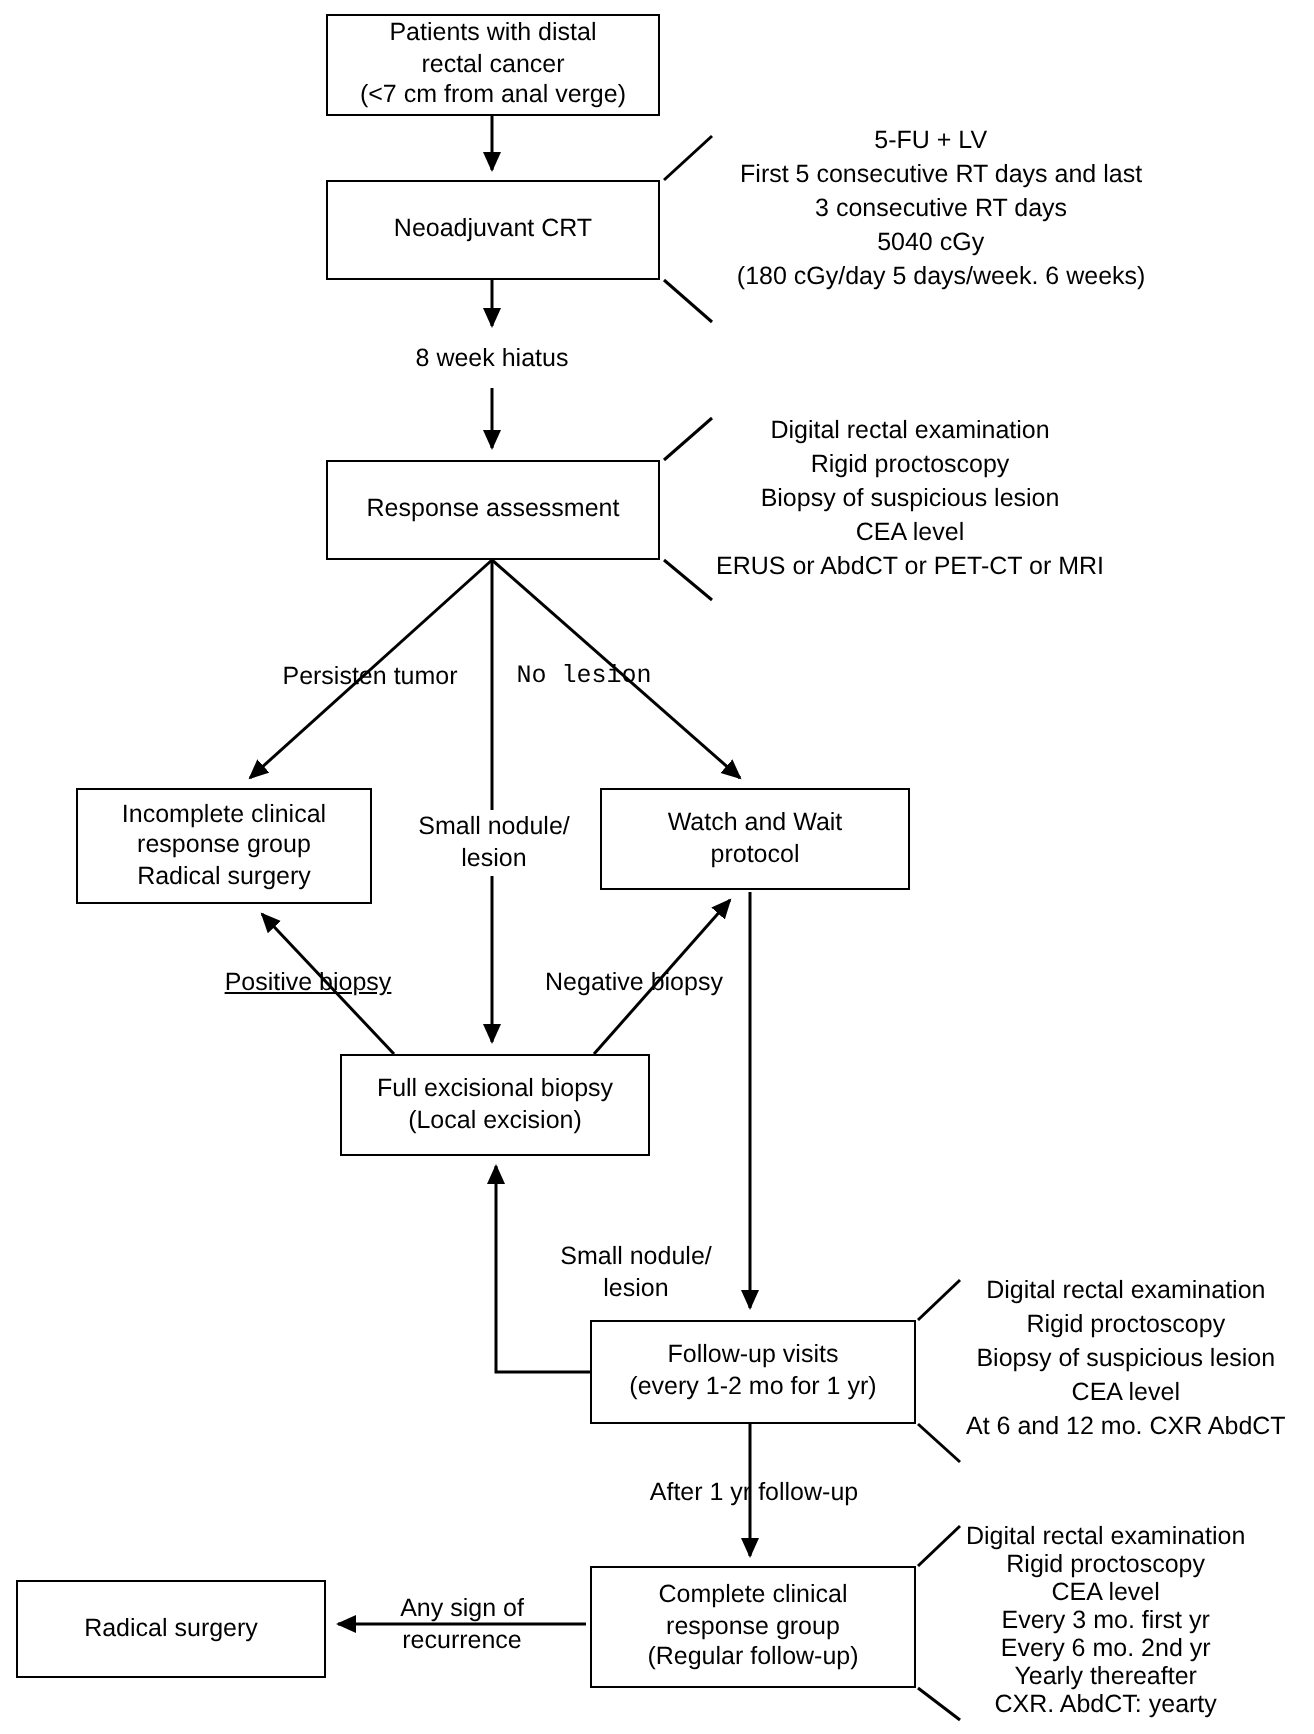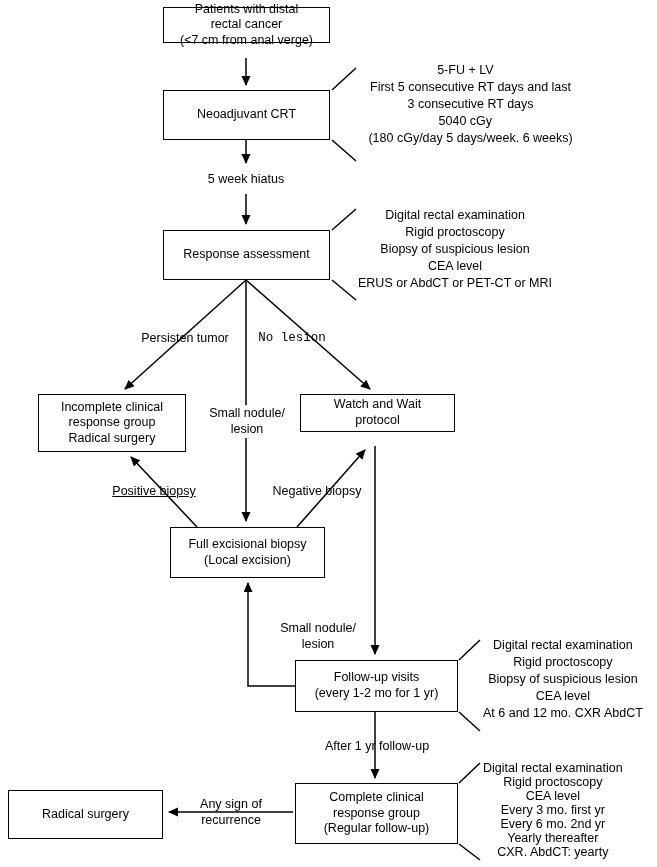--- a/index.html
+++ b/index.html
@@ -77,40 +77,40 @@
 
       <path d="M375,712 L375,778" marker-end="url(#ah)"></path>
 
       <path d="M459,783 L480,763"></path>
       <path d="M459,844 L480,860"></path>
 
       <path d="M293,812 L169,812" marker-end="url(#ah)"></path>
     </g>
   </svg>
 
-  <div class="box" style="left:163px; top:7px;  width:167px; height:36px;">Patients with distal
+  <div class="box" style="left:163px; top:7px;  width:167px; height:51px;">Patients with distal
 rectal cancer
 (&lt;7 cm from anal verge)</div>
   <div class="box" style="left:163px; top:230px; width:167px; height:50px;">Response assessment</div>
   <div class="box" style="left:163px; top:90px; width:167px; height:50px;">Neoadjuvant CRT</div>
   <div class="box" style="left:38px;  top:394px; width:148px; height:58px;">Incomplete clinical
 response group
 Radical surgery</div>
-  <div class="box" style="left:300px; top:394px; width:155px; height:38px;">Watch and Wait
+  <div class="box" style="left:300px; top:394px; width:155px; height:51px;">Watch and Wait
 protocol</div>
   <div class="box" style="left:170px; top:527px; width:155px; height:51px;">Full excisional biopsy
 (Local excision)</div>
   <div class="box" style="left:295px; top:660px; width:163px; height:52px;">Follow-up visits
 (every 1-2 mo for 1 yr)</div>
   <div class="box" style="left:295px; top:783px; width:163px; height:61px;">Complete clinical
 response group
 (Regular follow-up)</div>
   <div class="box" style="left:8px;   top:790px; width:155px; height:49px;">Radical surgery</div>
 
-  <div class="lbl" style="left:196px; top:171px; width:100px;">5 week hiatus</div>
+  <div class="lbl" style="left:196px; top:171px; width:100px;">8 week hiatus</div>
   <div class="lbl" style="left:130px; top:330px; width:110px;">Persisten tumor</div>
   <div class="lbl" style="left:256px; top:330px; width:72px;font-family:Liberation Mono, monospace;">No lesion</div>
   <div class="lbl bg" style="left:199px; top:405px; width:96px;">Small nodule/
 lesion</div>
   <div class="lbl" style="left:99px;  top:483px; width:110px;text-decoration:underline;">Positive biopsy</div>
   <div class="lbl" style="left:262px; top:483px; width:110px;">Negative biopsy</div>
   <div class="lbl" style="left:270px; top:620px; width:96px;">Small nodule/
 lesion</div>
   <div class="lbl" style="left:312px; top:738px; width:130px;">After 1 yr follow-up</div>
   <div class="lbl" style="left:186px; top:796px; width:90px;">Any sign of

